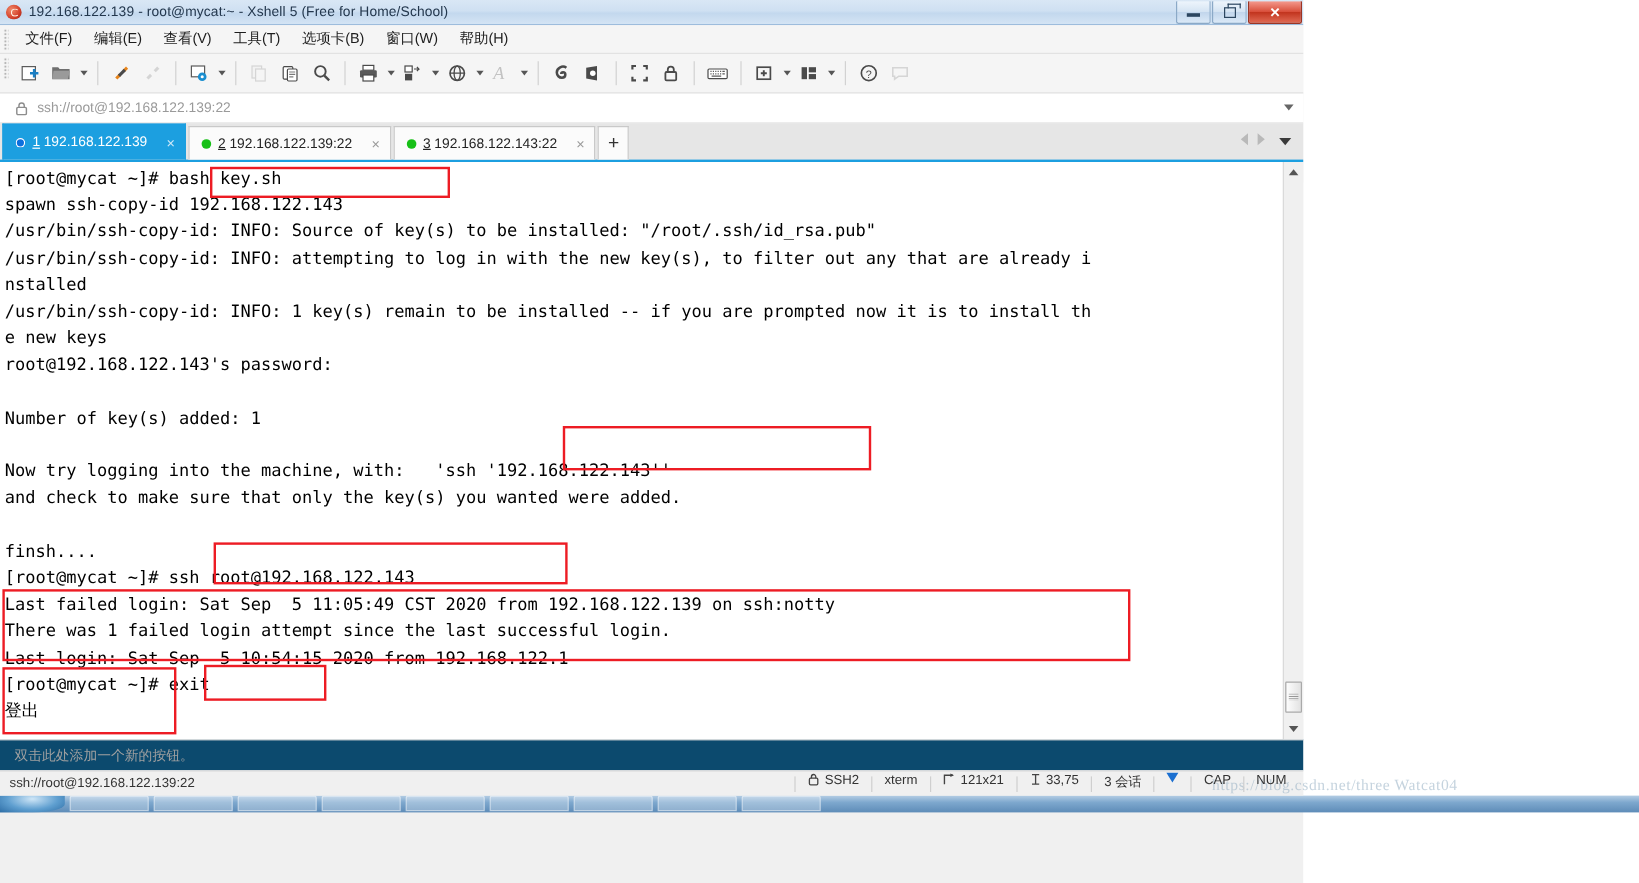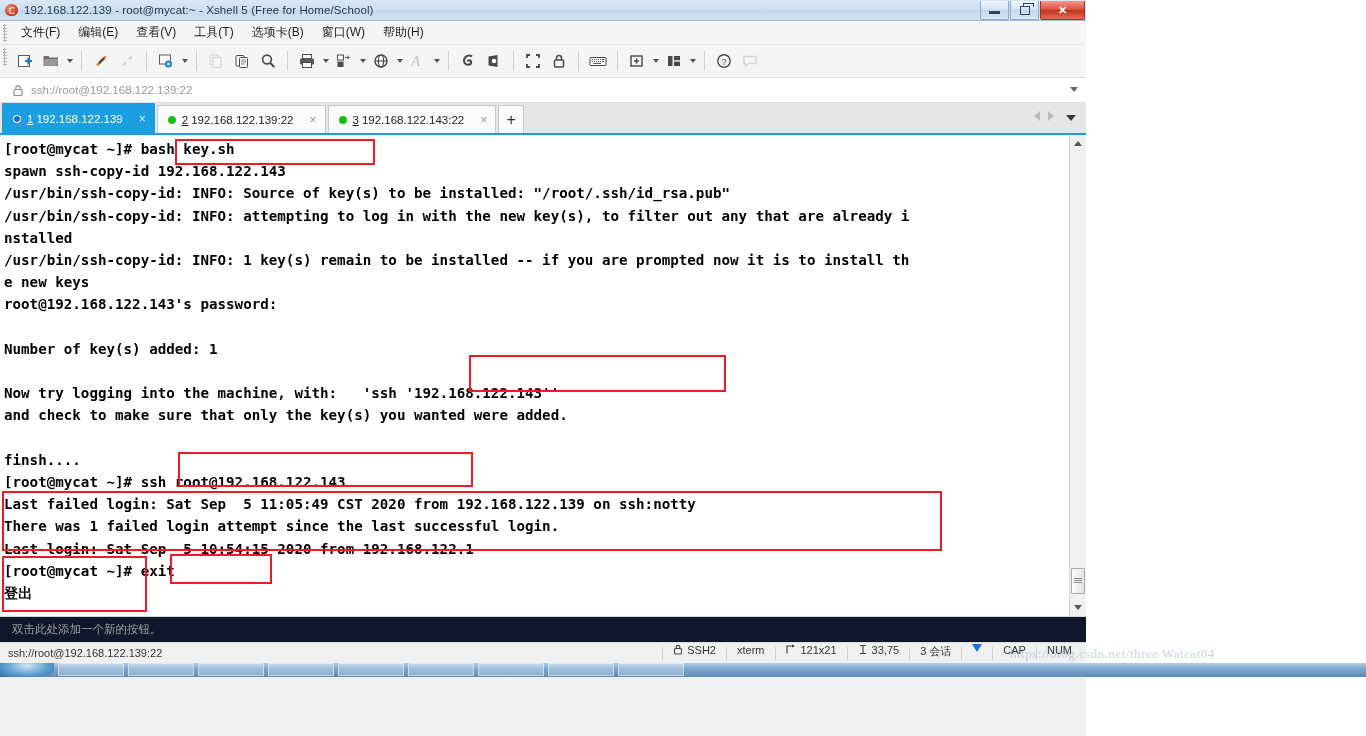--- a/index.html
+++ b/index.html
@@ -153,21 +153,21 @@
   .tab-menu {
     position: absolute; right: 10px; top: 12px;
     width: 0; height: 0; border-left: 5px solid transparent;
     border-right: 5px solid transparent; border-top: 6px solid #3a3a3a;
   }
 
   
   .termwrap { position: relative; height: 481px; display: flex; background: #fff; }
   .terminal {
     flex: 1; position: relative; background: #fff;
-    padding: 3px 0 0 4px; overflow: hidden; font-weight: bold;
+    padding: 3px 0 0 4px; overflow: hidden;
   }
   .term-lines {
     font-family: "DejaVu Sans Mono", "Liberation Mono", monospace;
     font-size: 14.2px; line-height: 22.2px; color: #000;
     white-space: pre; letter-spacing: 0px;
   }
   .redbox {
     position: absolute; border: 2px solid #ed1c24; pointer-events: none;
   }
   
@@ -190,21 +190,21 @@
     display: flex; align-items: center; justify-content: center;
   }
   .sb-thumb i {
     display: block; width: 8px; height: 6px;
     background-image: linear-gradient(#8a8a8a 1px, transparent 1px);
     background-size: 8px 2px;
   }
 
   
   .quickbar {
-    height: 26px; background: #0f172a; border-top: 1px solid #d6d6d6;
+    height: 26px; background: #0c4a6e; border-top: 1px solid #d6d6d6;
     display: flex; align-items: center; padding-left: 12px;
   }
   .quickbar span { font-size: 11.5px; color: #a0a0a0; }
   .sendbar {
     height: 28px; background: #f7f7f7; border-top: 1px solid #dcdcdc;
     display: flex; align-items: center; padding-left: 12px; gap: 9px;
   }
   .chk {
     width: 13px; height: 13px; border: 1px solid #b6b6b6; background: #fff; flex: none;
   }

